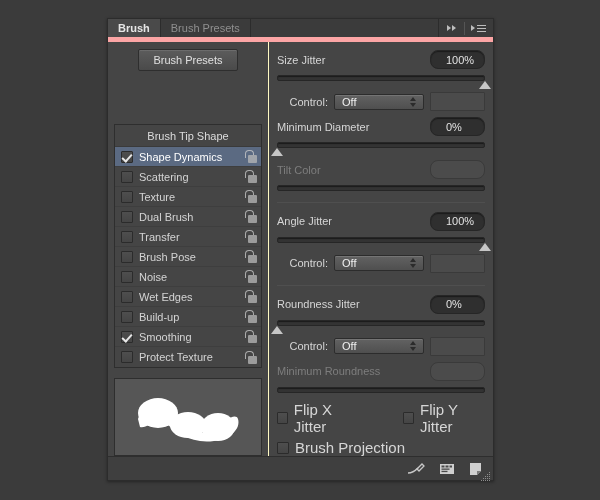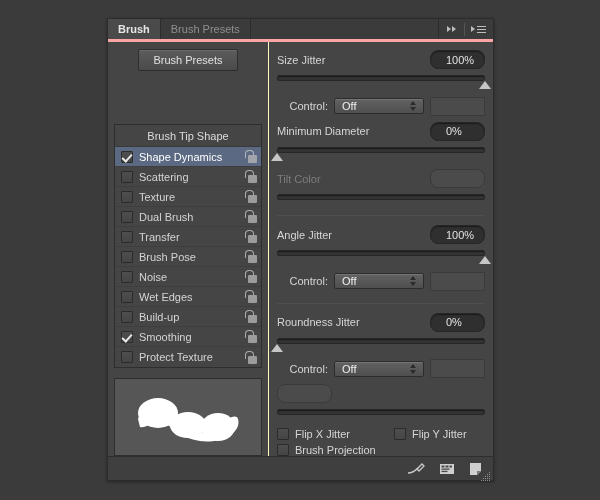--- a/index.html
+++ b/index.html
@@ -17,21 +17,21 @@
     width: 387px; height: 463px;
     background: #454545;
     border: 1px solid #2c2c2c;
     box-shadow: 0 1px 3px rgba(0,0,0,.4);
     display: flex; flex-direction: column;
   }
 
   
   .tabbar {
     height: 23px; background: #000000;
-    border-bottom: 3px solid #fca5a5;
+    border-bottom: 5px solid #fca5a5;
     display: flex; align-items: stretch; position: relative;
     flex: 0 0 auto;
   }
   .tab {
     padding: 0 10px; display: flex; align-items: center;
     font-size: 11px; color: #8f8f8f;
     border-right: 1px solid #2c2c2c;
     background: #3b3b3b;
   }
   .tab.active { background: #4a4a4a; color: #e6e6e6; font-weight: bold; }
@@ -148,21 +148,21 @@
 
   .sep { height: 1px; background: #3a3a3a; border-bottom: 1px solid #4f4f4f; margin: 6px 0 9px 0; }
 
   .flip-row { display: flex; align-items: center; margin-top: 4px; }
   .flip-item { display: flex; align-items: center; gap: 6px; }
   .flip-item.second { margin-left: 44px; }
   .flip-cb {
     width: 12px; height: 12px; background: linear-gradient(#4e4e4e,#454545);
     border: 1px solid #2b2b2b; border-radius: 1px;
   }
-  .flip-lbl { font-size: 11px; color: #d6d6d6; }
+  .flip-lbl { font-size: 15px; color: #d6d6d6; }
 
   
   .footer {
     height: 24px; flex: 0 0 24px; background: #3f3f3f;
     border-top: 1px solid #2e2e2e;
     display: flex; align-items: center; justify-content: flex-end;
     gap: 13px; padding-right: 10px; position: relative;
   }
   .f-ic { color: #c0c0c0; display: flex; align-items: center; }
   .grip { position: absolute; right: 2px; bottom: 2px; width: 10px; height: 10px; }
@@ -355,20 +355,21 @@
           <span>Off</span>
           <span class="arrows">
               <i class="up"></i>
               <i class="dn"></i>
             </span>
         </span>
         <span class="ctrl-extra"></span>
       </div>
 
       <div class="field-row">
+        <span class="field-lbl disabled">Minimum Roundness</span>
         <span class="valbox empty"></span>
       </div>
       <div class="slider">
         <div class="track"></div>
       </div>
 
       <div class="flip-row">
         <span class="flip-item">
           <span class="flip-cb"></span>
           <span class="flip-lbl">Flip X Jitter</span>

